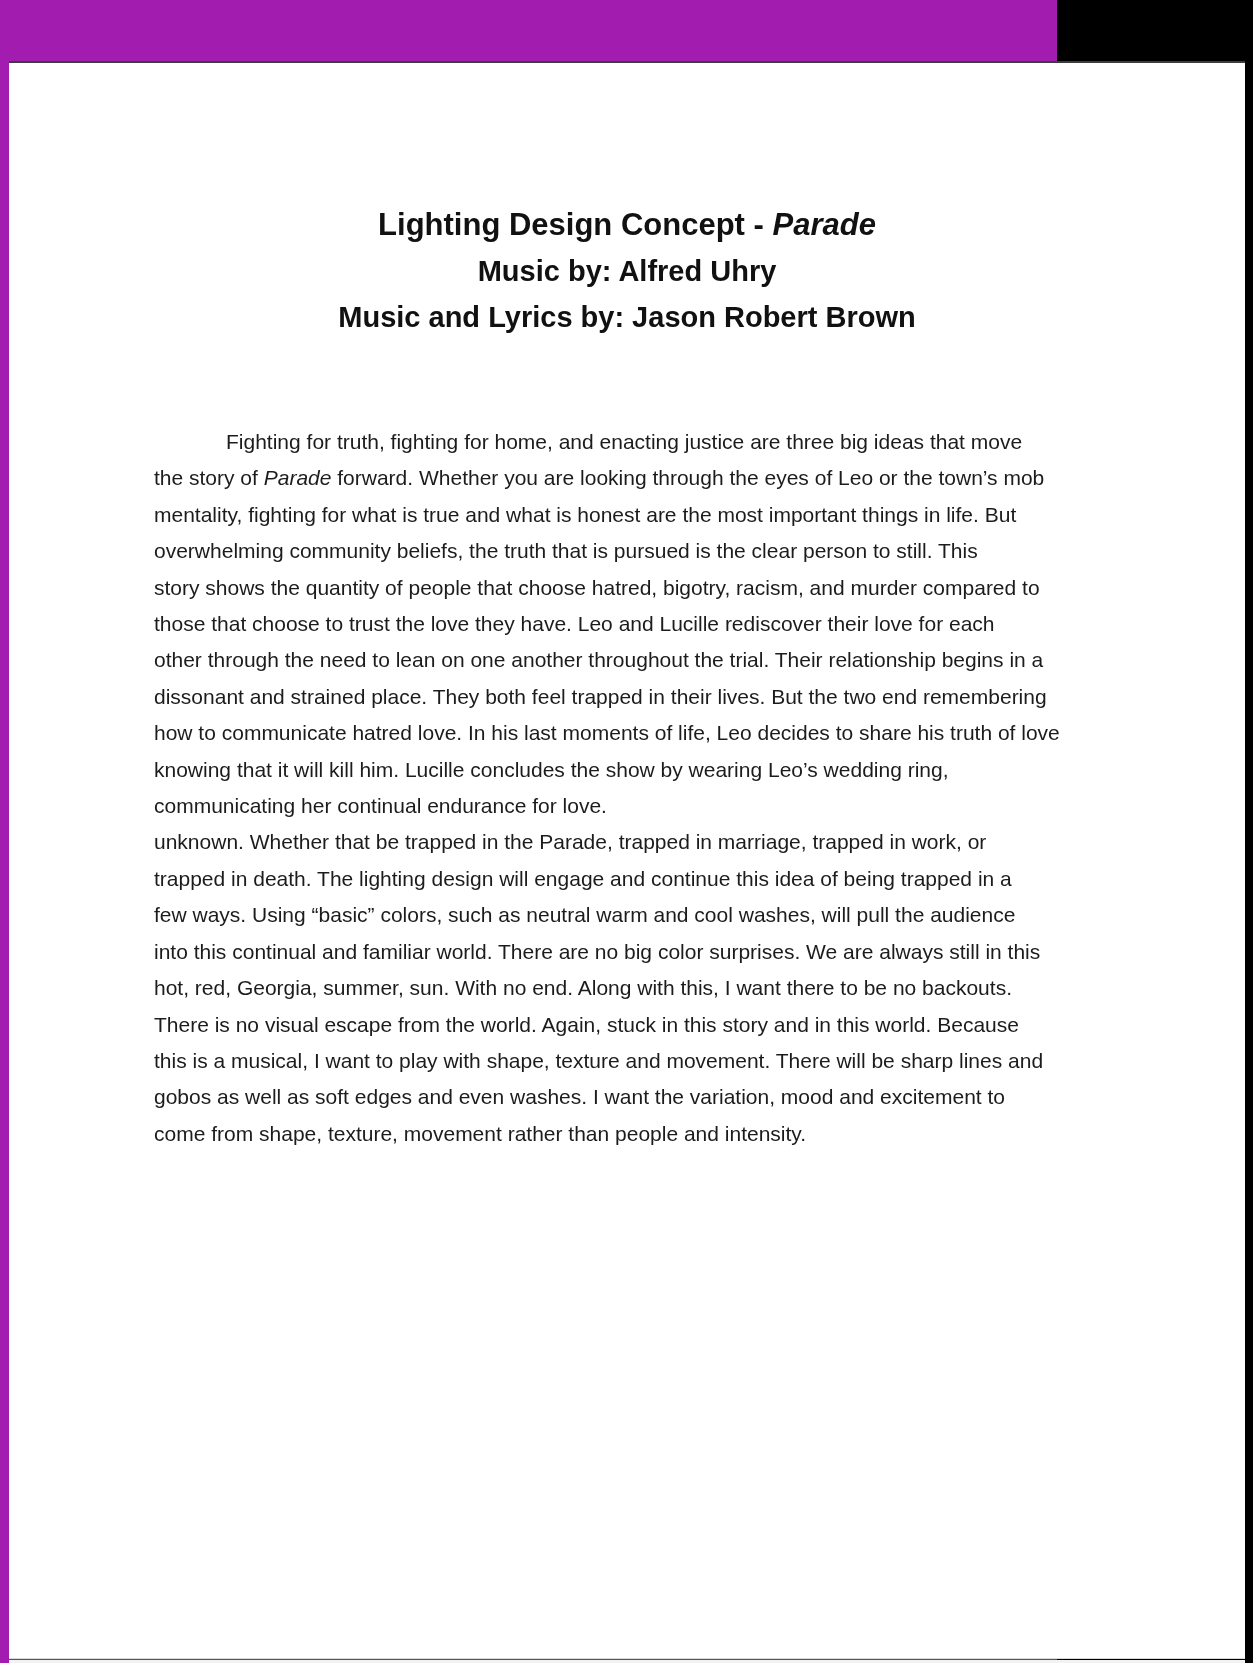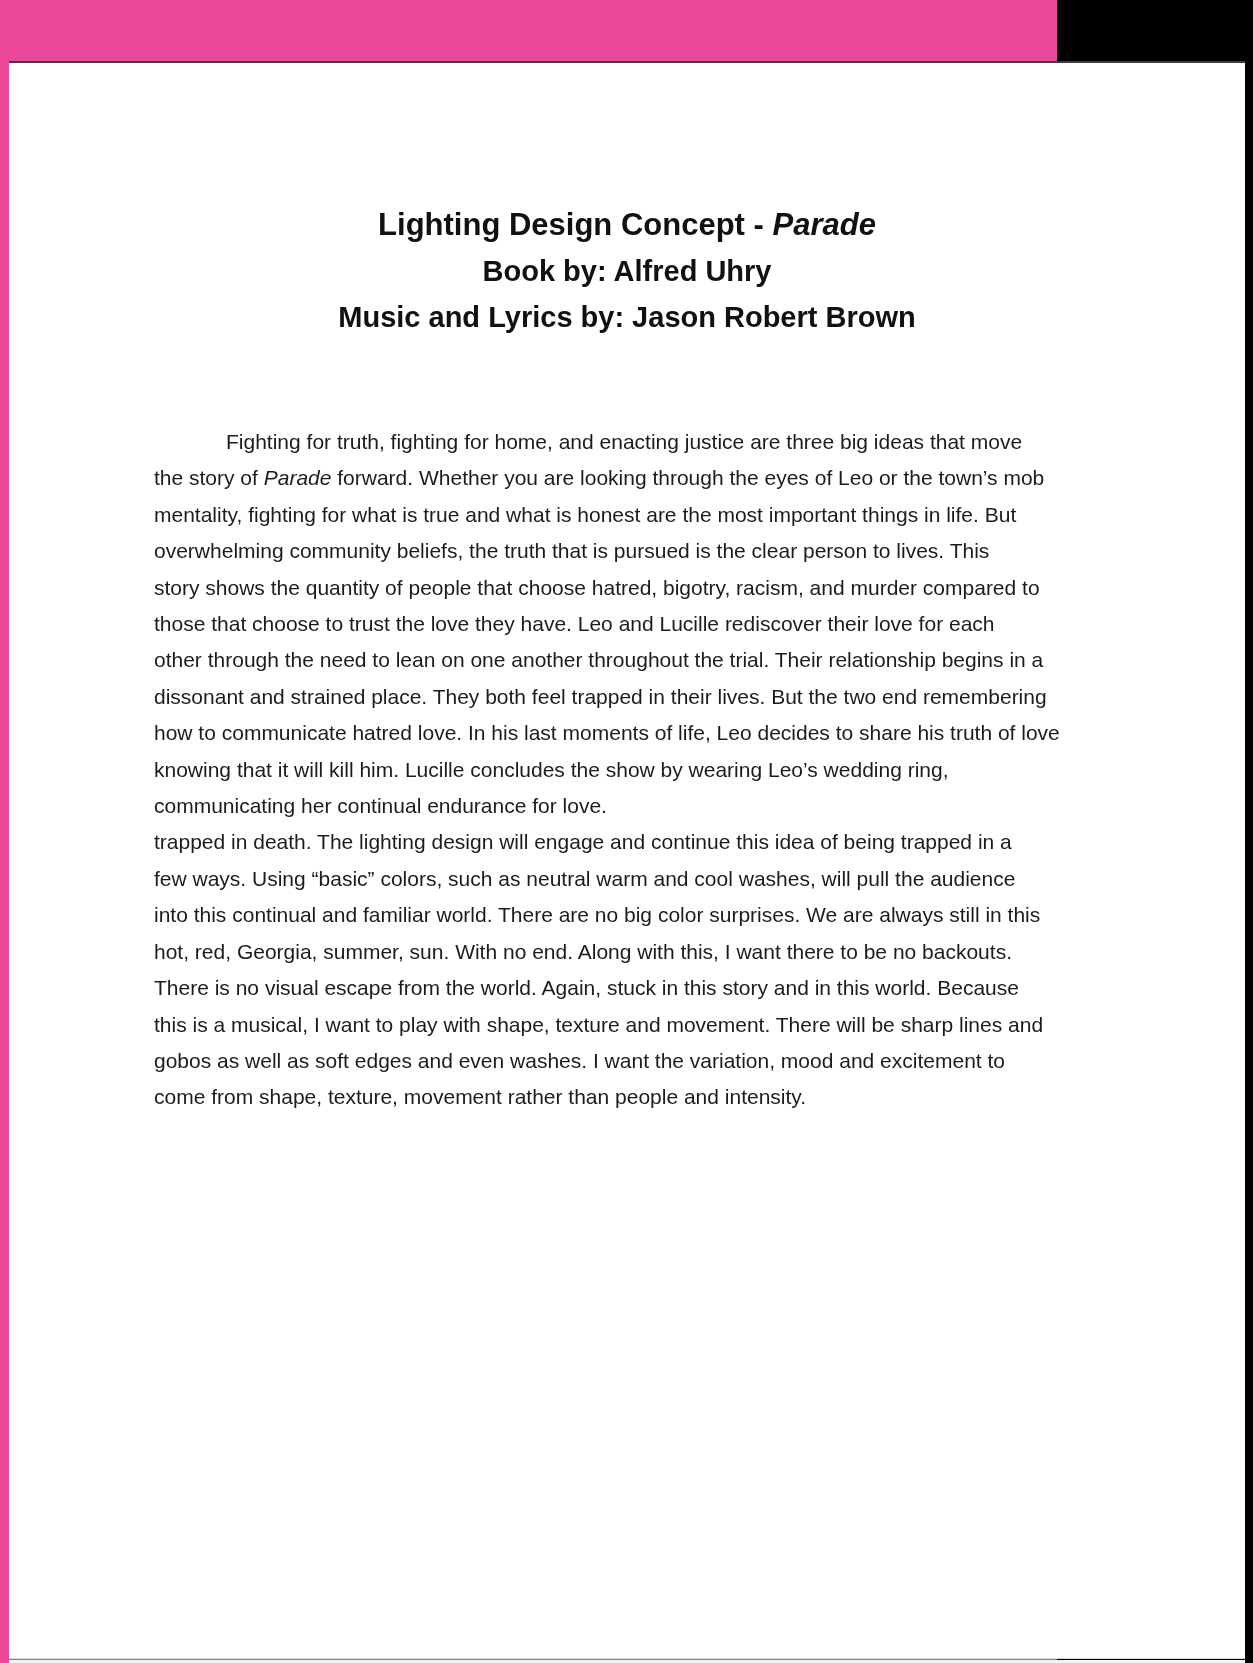--- a/index.html
+++ b/index.html
@@ -5,21 +5,21 @@
   * { margin: 0; padding: 0; box-sizing: border-box; }
   html, body {
     width: 1253px; height: 1663px;
     background: #000000;
     overflow: hidden;
     font-family: "Liberation Sans", sans-serif;
   }
   .viewer {
     position: relative;
     width: 1057px; height: 1663px;
-    background: #ec4899;
+    background: #a21caf;
   }
   .page {
     position: absolute;
     left: 9px; top: 61px;
     width: 1236px; height: 1598px;
     background: #ffffff;
     border-top: 2px solid #3d3d3d;
     border-bottom: 1px solid #d9d9d9;
   }
   .below-page {
@@ -57,35 +57,36 @@
   .line.indent { padding-left: 72px; }
   .line .i { font-style: italic; }
 </style>
 </head>
 <body>
 
 <div class="viewer">
   <div class="page">
     <div class="title-block">
       <div class="doc-title"><span>Lighting Design Concept - </span><span class="ital">Parade</span></div>
-      <div class="doc-subtitle">Book by: Alfred Uhry</div>
+      <div class="doc-subtitle">Music by: Alfred Uhry</div>
       <div class="doc-subtitle">Music and Lyrics by: Jason Robert Brown</div>
     </div>
     <div class="body-text" id="body-text">
         <div class="line indent"><span>Fighting for truth, fighting for home, and enacting justice are three big ideas that move</span></div>
         <div class="line"><span>the story of </span><span class="i">Parade</span><span> forward. Whether you are looking through the eyes of Leo or the town’s mob</span></div>
         <div class="line"><span>mentality, fighting for what is true and what is honest are the most important things in life. But</span></div>
-        <div class="line"><span>overwhelming community beliefs, the truth that is pursued is the clear person to lives. This</span></div>
+        <div class="line"><span>overwhelming community beliefs, the truth that is pursued is the clear person to still. This</span></div>
         <div class="line"><span>story shows the quantity of people that choose hatred, bigotry, racism, and murder compared to</span></div>
         <div class="line"><span>those that choose to trust the love they have. Leo and Lucille rediscover their love for each</span></div>
         <div class="line"><span>other through the need to lean on one another throughout the trial. Their relationship begins in a</span></div>
         <div class="line"><span>dissonant and strained place. They both feel trapped in their lives. But the two end remembering</span></div>
         <div class="line"><span>how to communicate hatred love. In his last moments of life, Leo decides to share his truth of love</span></div>
         <div class="line"><span>knowing that it will kill him. Lucille concludes the show by wearing Leo’s wedding ring,</span></div>
         <div class="line"><span>communicating her continual endurance for love.</span></div>
+        <div class="line"><span>unknown. Whether that be trapped in the Parade, trapped in marriage, trapped in work, or</span></div>
         <div class="line"><span>trapped in death. The lighting design will engage and continue this idea of being trapped in a</span></div>
         <div class="line"><span>few ways. Using “basic” colors, such as neutral warm and cool washes, will pull the audience</span></div>
         <div class="line"><span>into this continual and familiar world. There are no big color surprises. We are always still in this</span></div>
         <div class="line"><span>hot, red, Georgia, summer, sun. With no end. Along with this, I want there to be no backouts.</span></div>
         <div class="line"><span>There is no visual escape from the world. Again, stuck in this story and in this world. Because</span></div>
         <div class="line"><span>this is a musical, I want to play with shape, texture and movement. There will be sharp lines and</span></div>
         <div class="line"><span>gobos as well as soft edges and even washes. I want the variation, mood and excitement to</span></div>
         <div class="line"><span>come from shape, texture, movement rather than people and intensity.</span></div>
       </div>
   </div>

